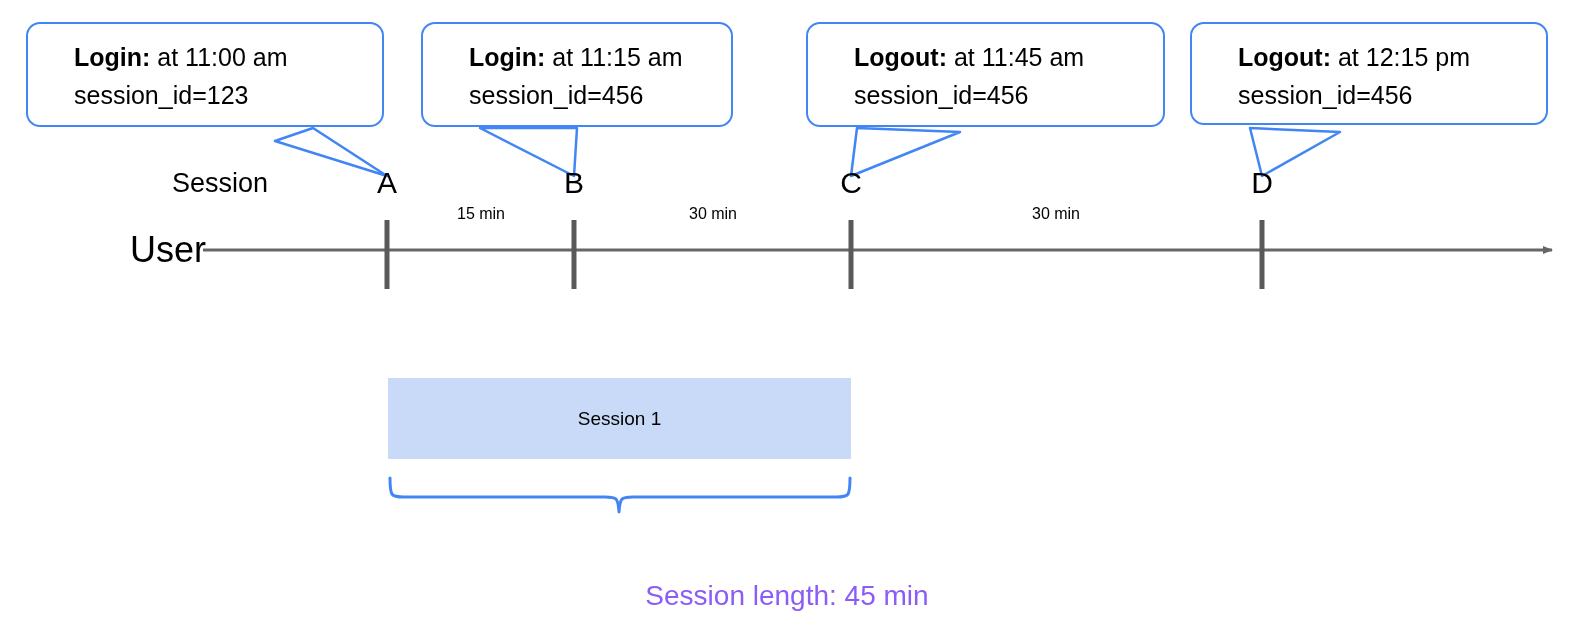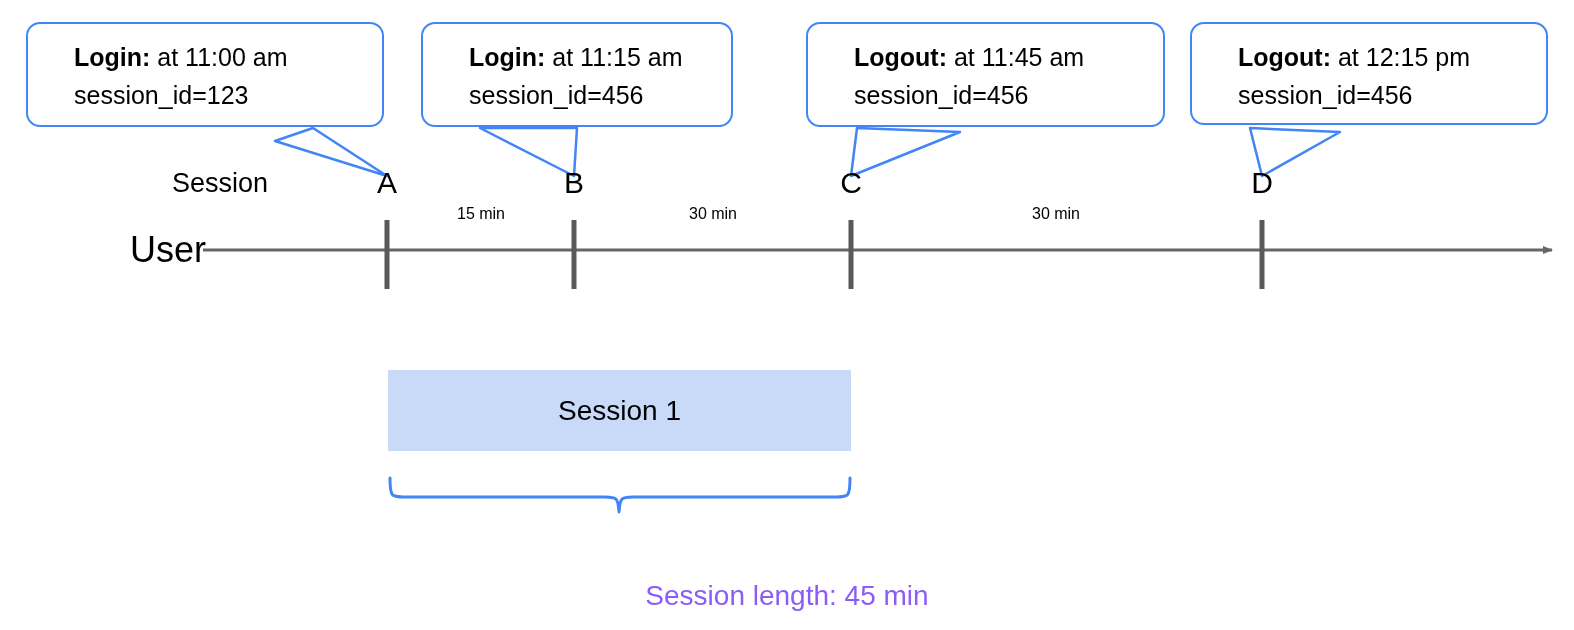--- a/index.html
+++ b/index.html
@@ -76,23 +76,24 @@
     color: #000000;
     white-space: nowrap;
   }
   
   .session-bar {
     position: absolute;
     background: #c9daf8;
     display: flex;
     align-items: center;
     justify-content: center;
-    font-size: 28px;
+    font-size: 19px;
     color: #000000;
     white-space: nowrap;
+    margin-top: 8px;
   }
   .session-length-label {
     position: absolute;
     font-size: 28px;
     line-height: 28px;
     text-align: center;
     color: #8b5cf6;
     white-space: nowrap;
     width: 100%;
   }

